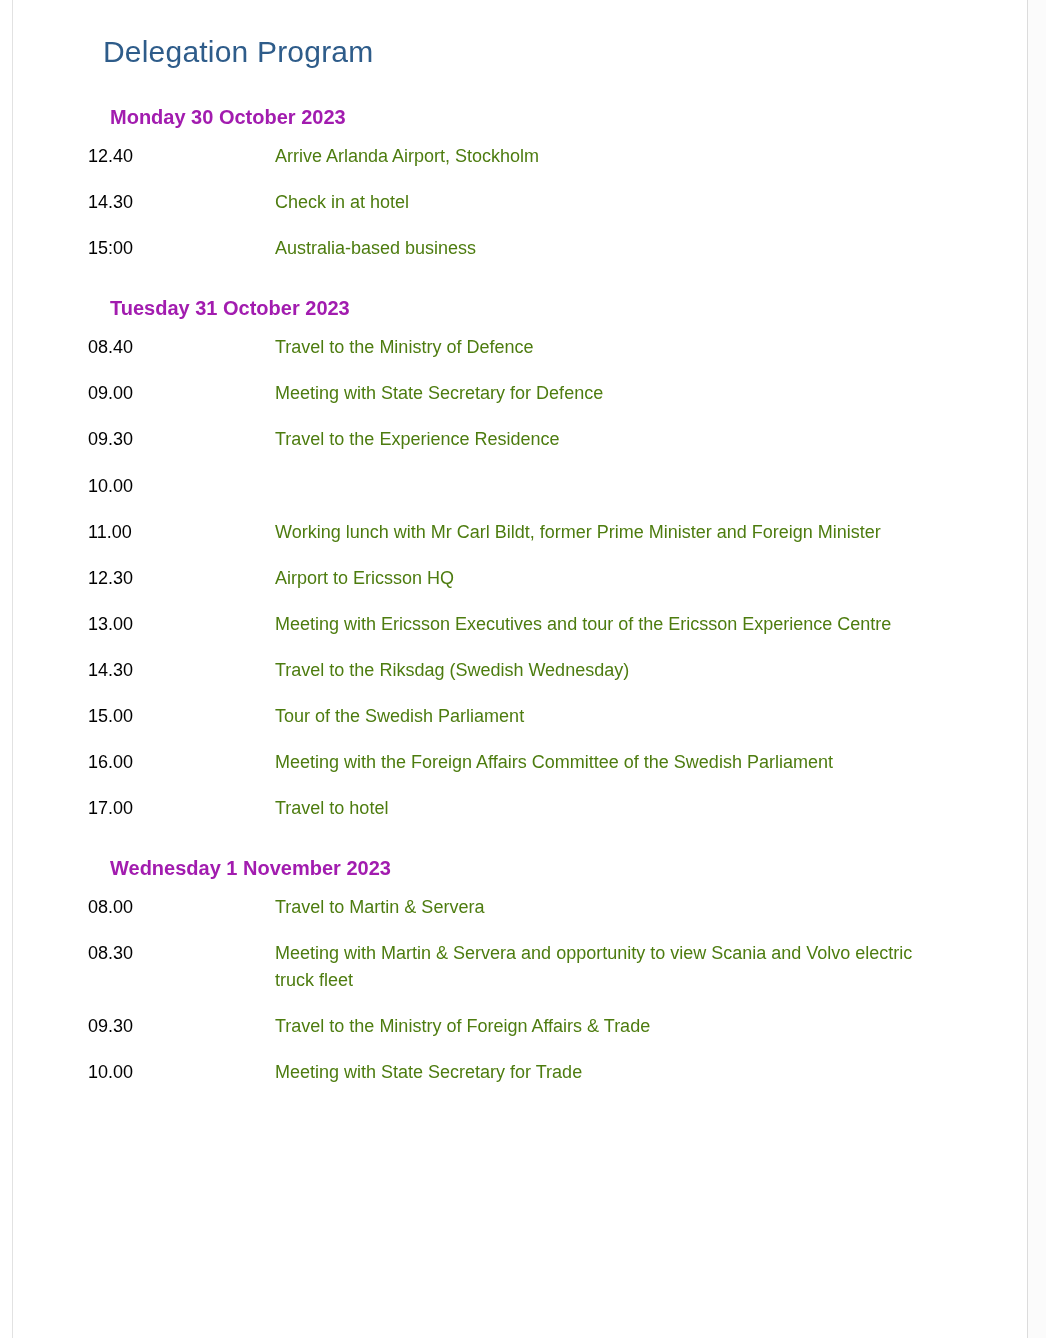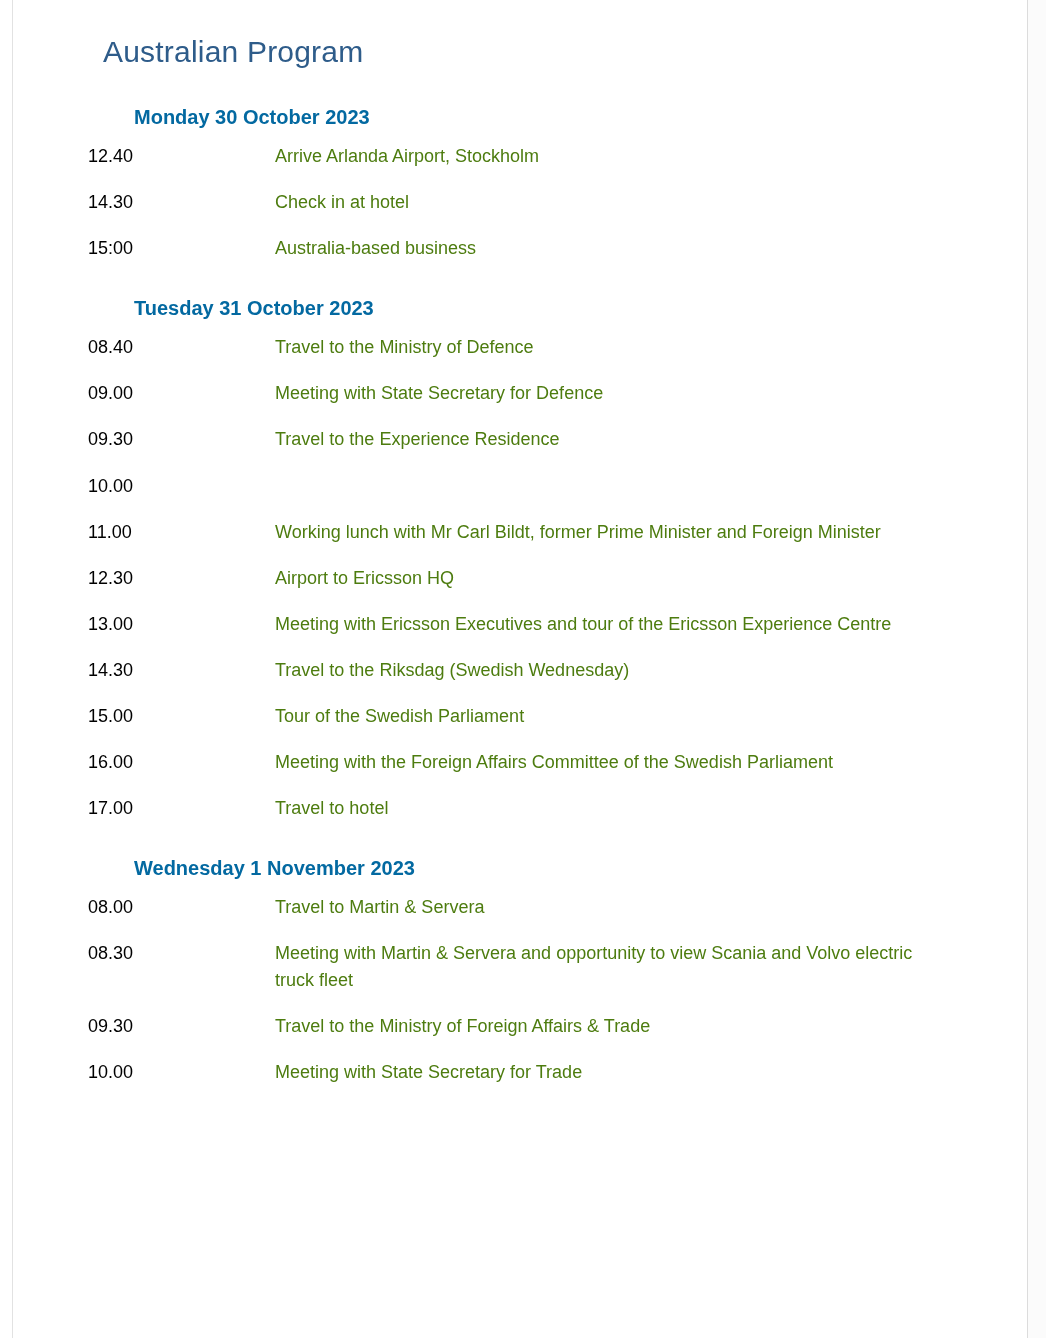--- a/index.html
+++ b/index.html
@@ -52,22 +52,22 @@
     font-size: 30px;
     color: #2e5c8a;
     font-weight: 400;
     letter-spacing: 0.2px;
     margin: 34px 0 0 15px;
     line-height: 1.2;
   }
   .day-heading {
     font-size: 20px;
     font-weight: bold;
-    color: #0369a1;
-    margin: 36px 0 0 46px;
+    color: #a21caf;
+    margin: 36px 0 0 22px;
   }
   .rows {
     margin-top: 10px;
   }
   .row {
     display: flex;
     align-items: flex-start;
     margin-top: 20px;
     gap: 37px;
   }
@@ -89,21 +89,21 @@
   }
 </style>
 </head>
 <body>
 
 <div class="page">
   <div class="edge-left"></div>
   <div class="edge-right"></div>
 
   <div class="content">
-    <h1 class="doc-title">Australian Program</h1>
+    <h1 class="doc-title">Delegation Program</h1>
 
     <div id="days-container">
         <div class="day-section">
           <div class="day-heading">Monday 30 October 2023</div>
           <div class="rows">
             <div class="row">
               <div class="time">12.40</div>
               <div class="desc">Arrive Arlanda Airport, Stockholm</div>
             </div>
             <div class="row">

